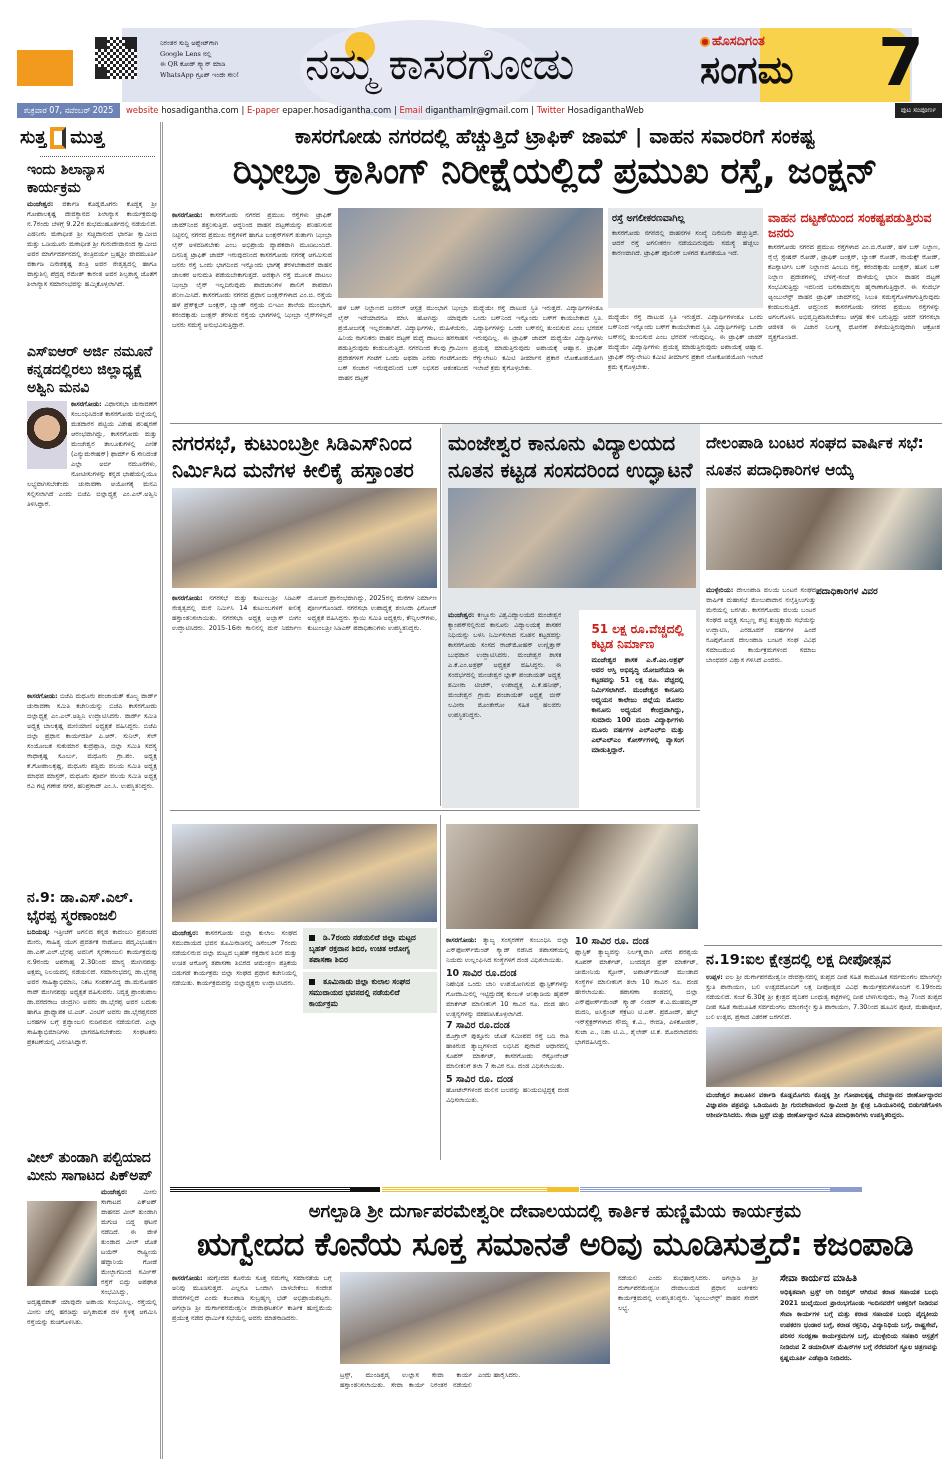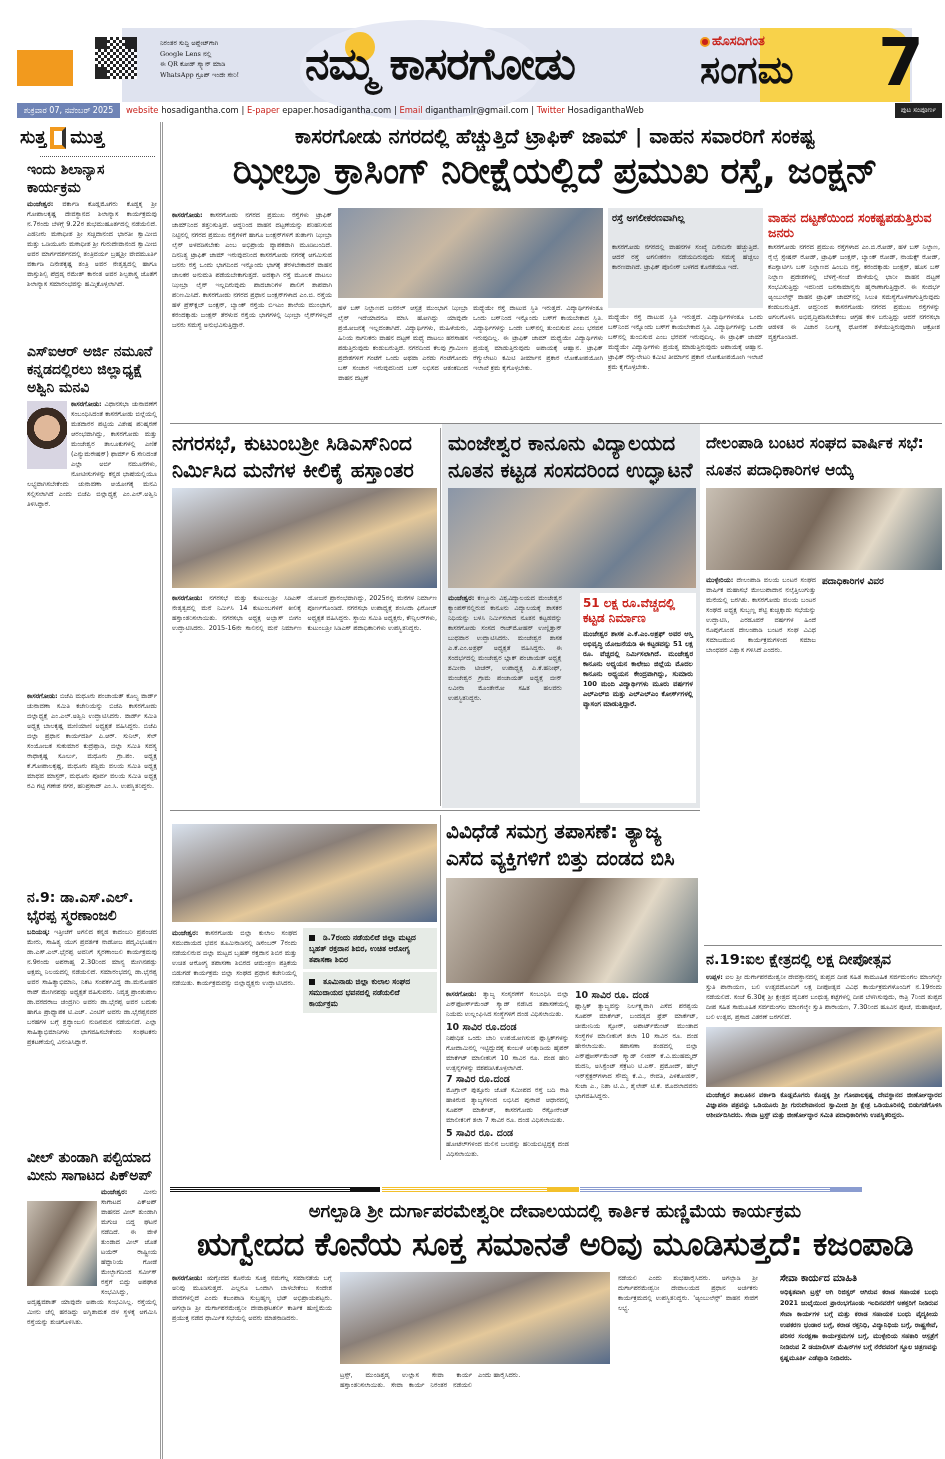--- a/index.html
+++ b/index.html
@@ -8,21 +8,21 @@
 
 .mast{left:0;top:0;width:945px;height:120px}
 .mast-bg{left:122px;top:28px;width:790px;height:74px;background:#dfe3ef}
 .mast-orange{left:17px;top:50px;width:56px;height:36px;background:#f29a1e}
 .mast-circle{left:300px;top:20px;width:240px;height:100px;border-radius:50%;background:#e6e9f4}
 .mast-yellow-dot{left:345px;top:32px;width:30px;height:30px;border-radius:50%;background:#f6c232}
 .mast-yellow{left:760px;top:28px;width:150px;height:74px;background:#f8d24a;border-top-right-radius:22px}
 .qr{left:50px;top:37px;width:30px;height:52px;background:
  repeating-linear-gradient(90deg,#000 0 3px,#fff 3px 5px),#000;opacity:.85}
 .qr-text{left:88px;top:38px;width:75px;font-family:"DejaVu Serif",serif;font-size:6.5px;line-height:10.5px;color:#111}
-.title{left:160px;top:40px;font-size:46px;font-weight:bold;letter-spacing:-1px;color:#111;font-family:"DejaVu Sans",sans-serif}
+.title{left:160px;top:40px;font-size:46px;font-weight:normal;letter-spacing:-1px;color:#111;font-family:"DejaVu Sans",sans-serif}
 .brand-small{left:645px;top:35px;font-size:13px;font-weight:bold;color:#c8211a}
 .brand-big{left:646px;top:50px;font-size:40px;font-weight:bold;color:#111}
 .page-no{left:860px;top:32px;font-size:66px;font-weight:bold;color:#111;line-height:1}
 .dateband{left:17px;top:103px;width:103px;height:15px;background:#6f84b6;color:#fff;font-size:8px;text-align:center;line-height:15px}
 .linkband{left:122px;top:103px;width:770px;height:15px;font-size:8.4px;line-height:15px;color:#111;padding-left:4px;white-space:nowrap}
 .linkband .lbl{color:#c8211a}
 .pageband{left:895px;top:103px;width:47px;height:15px;background:#222;color:#fff;font-size:7px;text-align:center;line-height:15px}
 
 .vrule{width:1px;background:#999}
 .hrule{height:1px;background:#888}
@@ -129,21 +129,21 @@
 
 <div class="abs ltext" style="left:172px;top:210px;width:160px;height:205px;overflow:hidden">
   <span class="dateline">ಕಾಸರಗೋಡು:</span> <span>ಕಾಸರಗೋಡು ನಗರದ ಪ್ರಮುಖ ರಸ್ತೆಗಳು ಟ್ರಾಫಿಕ್ ಜಾಮ್‌ನಿಂದ ತತ್ತರಿಸುತ್ತಿವೆ. ಆದ್ದರಿಂದ ವಾಹನ ದಟ್ಟಣೆಯನ್ನು ಪರಿಹರಿಸುವ ನಿಟ್ಟಿನಲ್ಲಿ ನಗರದ ಪ್ರಮುಖ ರಸ್ತೆಗಳಿಗೆ ಹಾಗೂ ಜಂಕ್ಷನ್‌ಗಳಿಗೆ ತುರ್ತಾಗಿ ಝೀಬ್ರಾ ಲೈನ್ ಅಳವಡಿಸಬೇಕು ಎಂಬ ಅಭಿಪ್ರಾಯ ವ್ಯಾಪಕವಾಗಿ ಮೂಡಿಬಂದಿದೆ. ದಿನನಿತ್ಯ ಟ್ರಾಫಿಕ್ ಜಾಮ್ ಇರುವುದರಿಂದ ಕಾಸರಗೋಡು ನಗರಕ್ಕೆ ಆಗಮಿಸುವ ಜನರು ರಸ್ತೆ ಒಂದು ಭಾಗದಿಂದ ಇನ್ನೊಂದು ಭಾಗಕ್ಕೆ ತೆರಳಬೇಕಾದರೆ ವಾಹನ ಚಾಲಕರ ಅನುಮತಿ ಪಡೆಯಬೇಕಾಗುತ್ತದೆ. ಅದಕ್ಕಾಗಿ ರಸ್ತೆ ಮೂಲಕ ದಾಟಲು ಝೀಬ್ರಾ ಲೈನ್ ಇಲ್ಲದಿರುವುದು ಪಾದಚಾರಿಗಳ ಪಾಲಿಗೆ ಶಾಪವಾಗಿ ಪರಿಣಮಿಸಿದೆ. ಕಾಸರಗೋಡು ನಗರದ ಪ್ರಧಾನ ಜಂಕ್ಷನ್‌ಗಳಾದ ಎಂ.ಜಿ. ರಸ್ತೆಯ ಹಳೆ ಪ್ರೆಸ್‌ಕ್ಲಬ್ ಜಂಕ್ಷನ್, ಬ್ಯಾಂಕ್ ರಸ್ತೆಯ ಬಿಇಎಂ ಶಾಲೆಯ ಮುಂಭಾಗ, ಕರಂದಕ್ಕಾಡು ಜಂಕ್ಷನ್ ತೆರಳುವ ರಸ್ತೆಯ ಭಾಗಗಳಲ್ಲಿ ಝೀಬ್ರಾ ಲೈನ್‌ಗಳಿಲ್ಲದೆ ಜನರು ಸಮಸ್ಯೆ ಅನುಭವಿಸುತ್ತಿದ್ದಾರೆ.</span>
 </div>
 <div class="abs photo" style="left:338px;top:208px;width:265px;height:90px"></div>
 <div class="abs ltext" style="left:338px;top:303px;width:130px;height:112px;overflow:hidden">ಹಳೆ ಬಸ್ ನಿಲ್ದಾಣದ ಜನರಲ್ ಆಸ್ಪತ್ರೆ ಮುಂಭಾಗ ಝೀಬ್ರಾ ಲೈನ್ ಇದೆಯಾದರೂ ಮಾಸಿ ಹೋಗಿದ್ದು ಯಾವುದೇ ಪ್ರಯೋಜನಕ್ಕೆ ಇಲ್ಲದಂತಾಗಿದೆ. ವಿದ್ಯಾರ್ಥಿಗಳು, ಮಹಿಳೆಯರು, ಹಿರಿಯ ನಾಗರಿಕರು ವಾಹನ ದಟ್ಟಣೆ ಮಧ್ಯೆ ದಾಟಲು ಹರಸಾಹಸ ಪಡುತ್ತಿರುವುದು ಕಂಡುಬರುತ್ತಿದೆ. ನಗರದಿಂದ ಕೆಲವು ಗ್ರಾಮೀಣ ಪ್ರದೇಶಗಳಿಗೆ ಗಂಟೆಗೆ ಒಂದು ಅಥವಾ ಎರಡು ಗಂಟೆಗೊಂದು ಬಸ್ ಸಂಚಾರ ಇರುವುದರಿಂದ ಬಸ್ ಲಭಿಸದ ಆತಂಕದಿಂದ ವಾಹನ ದಟ್ಟಣೆ</div>
 <div class="abs ltext" style="left:473px;top:303px;width:130px;height:112px;overflow:hidden">ಮಧ್ಯೆಯೇ ರಸ್ತೆ ದಾಟುವ ಸ್ಥಿತಿ ಇರುತ್ತದೆ. ವಿದ್ಯಾರ್ಥಿಗಳಂತೂ ಒಂದು ಬಸ್‌ನಿಂದ ಇನ್ನೊಂದು ಬಸ್‌ಗೆ ಕಾಯಬೇಕಾದ ಸ್ಥಿತಿ. ವಿದ್ಯಾರ್ಥಿಗಳನ್ನು ಒಂದೇ ಬಸ್‌ನಲ್ಲಿ ತುಂಬಿಸುವ ಎಂಬ ಭರವಸೆ ಇರುವುದಿಲ್ಲ. ಈ ಟ್ರಾಫಿಕ್ ಜಾಮ್ ಮಧ್ಯೆಯೇ ವಿದ್ಯಾರ್ಥಿಗಳು ಪ್ರಯತ್ನ ಮಾಡುತ್ತಿರುವುದು ಅಪಾಯಕ್ಕೆ ಆಹ್ವಾನ. ಟ್ರಾಫಿಕ್ ರೆಗ್ಯುಲೇಟರಿ ಕಮಿಟಿ ತೀರ್ಮಾನ ಪ್ರಕಾರ ಲೋಕೋಪಯೋಗಿ ಇಲಾಖೆ ಕ್ರಮ ಕೈಗೊಳ್ಳಬೇಕು.</div>
 
 <div class="abs box-grey" style="left:608px;top:208px;width:155px;height:100px;padding:4px">
   <div class="small-head">ರಸ್ತೆ ಅಗಲೀಕರಣವಾಗಿಲ್ಲ</div>
-  <div class="ltext" style="margin-top:18px">ಕಾಸರಗೋಡು ನಗರದಲ್ಲಿ ವಾಹನಗಳ ಸಂಖ್ಯೆ ದಿನೇದಿನೇ ಹೆಚ್ಚುತ್ತಿದೆ. ಆದರೆ ರಸ್ತೆ ಅಗಲೀಕರಣ ನಡೆಯದಿರುವುದು ಸಮಸ್ಯೆ ಹೆಚ್ಚಲು ಕಾರಣವಾಗಿದೆ. ಟ್ರಾಫಿಕ್ ಪೊಲೀಸ್ ಬಳಗದ ಕೊರತೆಯೂ ಇದೆ.</div>
+  <div class="ltext" style="margin-top:4px">ಕಾಸರಗೋಡು ನಗರದಲ್ಲಿ ವಾಹನಗಳ ಸಂಖ್ಯೆ ದಿನೇದಿನೇ ಹೆಚ್ಚುತ್ತಿದೆ. ಆದರೆ ರಸ್ತೆ ಅಗಲೀಕರಣ ನಡೆಯದಿರುವುದು ಸಮಸ್ಯೆ ಹೆಚ್ಚಲು ಕಾರಣವಾಗಿದೆ. ಟ್ರಾಫಿಕ್ ಪೊಲೀಸ್ ಬಳಗದ ಕೊರತೆಯೂ ಇದೆ.</div>
 </div>
 <div class="abs ltext" style="left:608px;top:312px;width:155px;height:103px;overflow:hidden">ಮಧ್ಯೆಯೇ ರಸ್ತೆ ದಾಟುವ ಸ್ಥಿತಿ ಇರುತ್ತದೆ. ವಿದ್ಯಾರ್ಥಿಗಳಂತೂ ಒಂದು ಬಸ್‌ನಿಂದ ಇನ್ನೊಂದು ಬಸ್‌ಗೆ ಕಾಯಬೇಕಾದ ಸ್ಥಿತಿ. ವಿದ್ಯಾರ್ಥಿಗಳನ್ನು ಒಂದೇ ಬಸ್‌ನಲ್ಲಿ ತುಂಬಿಸುವ ಎಂಬ ಭರವಸೆ ಇರುವುದಿಲ್ಲ. ಈ ಟ್ರಾಫಿಕ್ ಜಾಮ್ ಮಧ್ಯೆಯೇ ವಿದ್ಯಾರ್ಥಿಗಳು ಪ್ರಯತ್ನ ಮಾಡುತ್ತಿರುವುದು ಅಪಾಯಕ್ಕೆ ಆಹ್ವಾನ. ಟ್ರಾಫಿಕ್ ರೆಗ್ಯುಲೇಟರಿ ಕಮಿಟಿ ತೀರ್ಮಾನ ಪ್ರಕಾರ ಲೋಕೋಪಯೋಗಿ ಇಲಾಖೆ ಕ್ರಮ ಕೈಗೊಳ್ಳಬೇಕು.</div>
 
 <div class="abs" style="left:768px;top:210px;width:172px">
   <div class="red-head">ವಾಹನ ದಟ್ಟಣೆಯಿಂದ ಸಂಕಷ್ಟಪಡುತ್ತಿರುವ ಜನರು</div>
   <div class="ltext" style="margin-top:2px">ಕಾಸರಗೋಡು ನಗರದ ಪ್ರಮುಖ ರಸ್ತೆಗಳಾದ ಎಂ.ಜಿ.ರೋಡ್, ಹಳೆ ಬಸ್ ನಿಲ್ದಾಣ, ರೈಲ್ವೆ ಸ್ಟೇಷನ್ ರೋಡ್, ಟ್ರಾಫಿಕ್ ಜಂಕ್ಷನ್, ಬ್ಯಾಂಕ್ ರೋಡ್, ನಾಯಕ್ಸ್ ರೋಡ್, ಕೆಎಸ್ಸಾರ್ಟಿಸಿ ಬಸ್ ನಿಲ್ದಾಣದ ಹಿಂಬದಿ ರಸ್ತೆ, ಕರಂದಕ್ಕಾಡು ಜಂಕ್ಷನ್, ಹೊಸ ಬಸ್ ನಿಲ್ದಾಣ ಪ್ರದೇಶಗಳಲ್ಲಿ ಬೆಳಿಗ್ಗೆ-ಸಂಜೆ ವೇಳೆಯಲ್ಲಿ ಭಾರೀ ವಾಹನ ದಟ್ಟಣೆ ಸಂಭವಿಸುತ್ತಿದ್ದು ಇದರಿಂದ ಜನಸಾಮಾನ್ಯರು ಹೈರಾಣಾಗುತ್ತಿದ್ದಾರೆ. ಈ ಸಂದರ್ಭ ಆ್ಯಂಬುಲೆನ್ಸ್ ವಾಹನ ಟ್ರಾಫಿಕ್ ಜಾಮ್‌ನಲ್ಲಿ ಸಿಲುಕಿ ಸಮಸ್ಯೆಗೊಳಗಾಗುತ್ತಿರುವುದು ಕಂಡುಬರುತ್ತಿದೆ. ಆದ್ದರಿಂದ ಕಾಸರಗೋಡು ನಗರದ ಪ್ರಮುಖ ರಸ್ತೆಗಳನ್ನು ಅಗಲಗೊಳಿಸಿ ಅಭಿವೃದ್ಧಿಪಡಿಸಬೇಕೆಂಬ ಆಗ್ರಹ ಕೇಳಿ ಬರುತ್ತಿದ್ದು ಆದರೆ ನಗರಸಭಾ ಆಡಳಿತ ಈ ವಿಚಾರ ನಿರ್ಲಕ್ಷ್ಯ ಧೋರಣೆ ತಳೆಯುತ್ತಿರುವುದಾಗಿ ಆಕ್ರೋಶ ವ್ಯಕ್ತಗೊಂಡಿದೆ.</div>
 </div>
 
 <div class="abs hrule" style="left:170px;top:423px;width:772px"></div>
 
@@ -151,33 +151,33 @@
   <div class="sub-head">ನಗರಸಭೆ, ಕುಟುಂಬಶ್ರೀ ಸಿಡಿಎಸ್‌ನಿಂದ ನಿರ್ಮಿಸಿದ ಮನೆಗಳ ಕೀಲಿಕೈ ಹಸ್ತಾಂತರ</div>
   <div class="photo2" style="width:265px;height:100px;margin-top:4px"></div>
   <div class="ltext" style="margin-top:5px;column-count:2;column-gap:6px;height:208px;overflow:hidden"><span class="dateline">ಕಾಸರಗೋಡು:</span> <span>ನಗರಸಭೆ ಮತ್ತು ಕುಟುಂಬಶ್ರೀ ಸಿಡಿಎಸ್ ನೇತೃತ್ವದಲ್ಲಿ ಮನೆ ನಿರ್ಮಿಸಿ 14 ಕುಟುಂಬಗಳಿಗೆ ಕೀಲಿಕೈ ಹಸ್ತಾಂತರಿಸಲಾಯಿತು. ನಗರಸಭಾ ಅಧ್ಯಕ್ಷ ಅಬ್ಬಾಸ್ ಬೀಗಂ ಉದ್ಘಾಟಿಸಿದರು. 2015-16ನೇ ಸಾಲಿನಲ್ಲಿ ಮನೆ ನಿರ್ಮಾಣ ಯೋಜನೆ ಪ್ರಾರಂಭವಾಗಿದ್ದು, 2025ರಲ್ಲಿ ಮನೆಗಳ ನಿರ್ಮಾಣ ಪೂರ್ಣಗೊಂಡಿದೆ. ನಗರಸಭಾ ಉಪಾಧ್ಯಕ್ಷೆ ಶಂಸೀದಾ ಫಿರೋಜ್ ಅಧ್ಯಕ್ಷತೆ ವಹಿಸಿದ್ದರು. ಸ್ಥಾಯಿ ಸಮಿತಿ ಅಧ್ಯಕ್ಷರು, ಕೌನ್ಸಿಲರ್‌ಗಳು, ಕುಟುಂಬಶ್ರೀ ಸಿಡಿಎಸ್ ಪದಾಧಿಕಾರಿಗಳು ಉಪಸ್ಥಿತರಿದ್ದರು.</span></div>
 </div>
 <div class="abs vrule" style="left:440px;top:428px;height:378px"></div>
 
 <div class="abs box-grey" style="left:442px;top:424px;width:258px;height:384px"></div>
 <div class="abs" style="left:448px;top:430px;width:248px">
   <div class="sub-head">ಮಂಜೇಶ್ವರ ಕಾನೂನು ವಿದ್ಯಾಲಯದ ನೂತನ ಕಟ್ಟಡ ಸಂಸದರಿಂದ ಉದ್ಘಾಟನೆ</div>
   <div class="photo" style="width:248px;height:100px;margin-top:4px"></div>
-  <div style="display:flex;gap:18px;margin-top:5px">
+  <div style="display:flex;gap:18px;margin-top:22px">
     <div class="ltext" style="width:120px;height:210px;overflow:hidden"><span class="dateline">ಮಂಜೇಶ್ವರ:</span> <span>ಕಣ್ಣೂರು ವಿಶ್ವವಿದ್ಯಾಲಯದ ಮಂಜೇಶ್ವರ ಕ್ಯಾಂಪಸ್‌ನಲ್ಲಿರುವ ಕಾನೂನು ವಿದ್ಯಾಲಯಕ್ಕೆ ಶಾಸಕರ ನಿಧಿಯನ್ನು ಬಳಸಿ ನಿರ್ಮಿಸಲಾದ ನೂತನ ಕಟ್ಟಡವನ್ನು ಕಾಸರಗೋಡು ಸಂಸದ ರಾಜ್‌ಮೋಹನ್ ಉಣ್ಣಿತ್ತಾನ್ ಬುಧವಾರ ಉದ್ಘಾಟಿಸಿದರು. ಮಂಜೇಶ್ವರ ಶಾಸಕ ಎ.ಕೆ.ಎಂ.ಅಶ್ರಫ್ ಅಧ್ಯಕ್ಷತೆ ವಹಿಸಿದ್ದರು. ಈ ಸಂದರ್ಭದಲ್ಲಿ ಮಂಜೇಶ್ವರ ಬ್ಲಾಕ್ ಪಂಚಾಯತ್ ಅಧ್ಯಕ್ಷೆ ಶಮೀನಾ ಟೀಚರ್, ಉಪಾಧ್ಯಕ್ಷ ಪಿ.ಕೆ.ಹನೀಫ್, ಮಂಜೇಶ್ವರ ಗ್ರಾಮ ಪಂಚಾಯತ್ ಅಧ್ಯಕ್ಷೆ ಜೀನ್ ಲವೀನಾ ಮೊಂತೇರೋ ಸಹಿತ ಹಲವರು ಉಪಸ್ಥಿತರಿದ್ದರು.</span></div>
-    <div style="width:122px;background:#fff;padding:3px">
+    <div style="width:122px;background:#fff;padding:12px">
       <div class="red-head" style="font-size:12px">51 ಲಕ್ಷ ರೂ.ವೆಚ್ಚದಲ್ಲಿ ಕಟ್ಟಡ ನಿರ್ಮಾಣ</div>
       <div class="ltext" style="font-weight:bold;font-size:6.8px;margin-top:3px">ಮಂಜೇಶ್ವರ ಶಾಸಕ ಎ.ಕೆ.ಎಂ.ಅಶ್ರಫ್ ಅವರ ಆಸ್ತಿ ಅಭಿವೃದ್ಧಿ ಯೋಜನೆಯಡಿ ಈ ಕಟ್ಟಡವನ್ನು 51 ಲಕ್ಷ ರೂ. ವೆಚ್ಚದಲ್ಲಿ ನಿರ್ಮಿಸಲಾಗಿದೆ. ಮಂಜೇಶ್ವರ ಕಾನೂನು ಅಧ್ಯಯನ ಕಾಲೇಜು ಜಿಲ್ಲೆಯ ಮೊದಲ ಕಾನೂನು ಅಧ್ಯಯನ ಕೇಂದ್ರವಾಗಿದ್ದು, ಸುಮಾರು 100 ಮಂದಿ ವಿದ್ಯಾರ್ಥಿಗಳು ಮೂರು ವರ್ಷಗಳ ಎಲ್‌ಎಲ್‌ಬಿ ಮತ್ತು ಎಲ್‌ಎಲ್‌ಎಂ ಕೋರ್ಸ್‌ಗಳಲ್ಲಿ ವ್ಯಾಸಂಗ ಮಾಡುತ್ತಿದ್ದಾರೆ.</div>
     </div>
   </div>
 </div>
 
 <div class="abs" style="left:706px;top:430px;width:236px">
   <div class="sub-head" style="font-size:15.5px;line-height:27px">ದೇಲಂಪಾಡಿ ಬಂಟರ ಸಂಘದ ವಾರ್ಷಿಕ ಸಭೆ: ನೂತನ ಪದಾಧಿಕಾರಿಗಳ ಆಯ್ಕೆ</div>
   <div class="photo3" style="width:236px;height:82px;margin-top:4px"></div>
-  <div style="display:flex;gap:6px;margin-top:5px">
+  <div style="display:flex;gap:0;margin-top:15px">
     <div class="ltext" style="width:110px;height:360px;overflow:hidden"><span class="dateline">ಮುಳ್ಳೇರಿಯ:</span> <span>ದೇಲಂಪಾಡಿ ವಲಯ ಬಂಟರ ಸಂಘದ ವಾರ್ಷಿಕ ಮಹಾಸಭೆ ಮೇಲುಪಾದಾನ ನಲ್ಕೆತ್ತಿಲುಗುತ್ತು ಮನೆಯಲ್ಲಿ ಜರಗಿತು. ಕಾಸರಗೋಡು ವಲಯ ಬಂಟರ ಸಂಘದ ಅಧ್ಯಕ್ಷ ಸುಬ್ಬಣ್ಣ ಶೆಟ್ಟಿ ಕುಚ್ಚಿಕ್ಕಾಡು ಸಭೆಯನ್ನು ಉದ್ಘಾಟಿಸಿ, ಎರಡೂವರೆ ವರ್ಷಗಳ ಹಿಂದೆ ರೂಪುಗೊಂಡ ದೇಲಂಪಾಡಿ ಬಂಟರ ಸಂಘ ವಿವಿಧ ಸಮಾಜಮುಖಿ ಕಾರ್ಯಕ್ರಮಗಳಿಂದ ಸಮಾಜ ಬಾಂಧವರ ವಿಶ್ವಾಸ ಗಳಿಸಿದೆ ಎಂದರು.</span></div>
     <div style="width:120px">
       <div class="small-head" style="font-size:9px">ಪದಾಧಿಕಾರಿಗಳ ವಿವರ</div>
     </div>
   </div>
 </div>
 
 <div class="abs hrule" style="left:170px;top:810px;width:530px"></div>
 
 <div class="abs" style="left:172px;top:818px;width:265px">
@@ -186,21 +186,20 @@
     <div class="ltext" style="width:125px;height:190px;overflow:hidden"><span class="dateline">ಮಂಜೇಶ್ವರ:</span> <span>ಕಾಸರಗೋಡು ಜಿಲ್ಲಾ ಕುಲಾಲ ಸಂಘದ ಸಮುದಾಯದ ಭವನ ತೂಮಿನಾಡಿನಲ್ಲಿ ಡಿಸೆಂಬರ್ 7ರಂದು ನಡೆಯಲಿರುವ ಜಿಲ್ಲಾ ಮಟ್ಟದ ಬೃಹತ್ ರಕ್ತದಾನ ಶಿಬಿರ ಮತ್ತು ಉಚಿತ ಆರೋಗ್ಯ ತಪಾಸಣಾ ಶಿಬಿರದ ಆಮಂತ್ರಣ ಪತ್ರಿಕೆಯ ಬಿಡುಗಡೆ ಕಾರ್ಯಕ್ರಮ ಜಿಲ್ಲಾ ಸಂಘದ ಪ್ರಧಾನ ಕಚೇರಿಯಲ್ಲಿ ನಡೆಯಿತು. ಕಾರ್ಯಕ್ರಮವನ್ನು ಜಿಲ್ಲಾಧ್ಯಕ್ಷರು ಉದ್ಘಾಟಿಸಿದರು.</span></div>
     <div style="width:134px">
       <div class="bullet-box"><span class="b"></span><span>ಡಿ.7ರಂದು ನಡೆಯಲಿದೆ ಜಿಲ್ಲಾ ಮಟ್ಟದ ಬೃಹತ್ ರಕ್ತದಾನ ಶಿಬಿರ, ಉಚಿತ ಆರೋಗ್ಯ ತಪಾಸಣಾ ಶಿಬಿರ</span></div>
       <div class="bullet-box" style="margin-top:3px"><span class="b"></span><span>ತೂಮಿನಾಡು ಜಿಲ್ಲಾ ಕುಲಾಲ ಸಂಘದ ಸಮುದಾಯದ ಭವನದಲ್ಲಿ ನಡೆಯಲಿದೆ ಕಾರ್ಯಕ್ರಮ</span></div>
     </div>
   </div>
 </div>
 <div class="abs vrule" style="left:440px;top:815px;height:345px"></div>
 
 <div class="abs" style="left:446px;top:818px;width:252px">
-  <div class="sub-head">ವಿವಿಧೆಡೆ ಸಮಗ್ರ ತಪಾಸಣೆ: ತ್ಯಾಜ್ಯ ಎಸೆದ ವ್ಯಕ್ತಿಗಳಿಗೆ ಬಿತ್ತು ದಂಡದ ಬಿಸಿ</div>
   <div class="photo3" style="width:252px;height:105px;margin-top:6px"></div>
   <div style="display:flex;gap:6px;margin-top:6px">
     <div class="ltext" style="width:123px;height:178px;overflow:hidden">
       <span class="dateline">ಕಾಸರಗೋಡು:</span> <span>ತ್ಯಾಜ್ಯ ಸಂಸ್ಕರಣೆಗೆ ಸಂಬಂಧಿಸಿ ಜಿಲ್ಲಾ ಎನ್‌ಫೋರ್ಸ್‌ಮೆಂಟ್ ಸ್ಕ್ವಾಡ್ ನಡೆಸಿದ ತಪಾಸಣೆಯಲ್ಲಿ ನಿಯಮ ಉಲ್ಲಂಘಿಸಿದ ಸಂಸ್ಥೆಗಳಿಗೆ ದಂಡ ವಿಧಿಸಲಾಯಿತು.</span>
       <div class="small-head" style="margin-top:2px">10 ಸಾವಿರ ರೂ.ದಂಡ</div>
       <div>ನಿಷೇಧಿತ ಒಂದು ಬಾರಿ ಉಪಯೋಗಿಸುವ ಪ್ಲಾಸ್ಟಿಕ್‌ಗಳನ್ನು ಗೋದಾಮಿನಲ್ಲಿ ಇಟ್ಟಿದ್ದುದಕ್ಕೆ ಕುಂಬಳೆ ಆರಿಕ್ಕಾಡಿಯ ಹೈಪರ್ ಮಾರ್ಕೆಟ್ ಮಾಲೀಕರಿಗೆ 10 ಸಾವಿರ ರೂ. ದಂಡ ಹೇರಿ ಉತ್ಪನ್ನಗಳನ್ನು ವಶಪಡಿಸಿಕೊಳ್ಳಲಾಗಿದೆ.</div>
       <div class="small-head" style="margin-top:0">7 ಸಾವಿರ ರೂ.ದಂಡ</div>
       <div>ಮೊಗ್ರಾಲ್ ಪುತ್ತೂರು ಜೊತೆ ಸಮೀಪದ ರಸ್ತೆ ಬದಿ ರಾಶಿ ಹಾಕಿರುವ ತ್ಯಾಜ್ಯಗಳಿಂದ ಲಭಿಸಿದ ಪುರಾವೆ ಆಧಾರದಲ್ಲಿ ಸೂಪರ್ ಮಾರ್ಕೆಟ್, ಕಾಸರಗೋಡು ರೆಸ್ಟೋರೆಂಟ್ ಮಾಲೀಕರಿಗೆ ತಲಾ 7 ಸಾವಿರ ರೂ. ದಂಡ ವಿಧಿಸಲಾಯಿತು.</div>
       <div class="small-head" style="margin-top:2px">5 ಸಾವಿರ ರೂ. ದಂಡ</div>
       <div>ಹೋಟೆಲ್‌ಗಳಿಂದ ಮಲಿನ ಜಲವನ್ನು ಹರಿಯಬಿಟ್ಟಿದ್ದಕ್ಕೆ ದಂಡ ವಿಧಿಸಲಾಯಿತು.</div>

